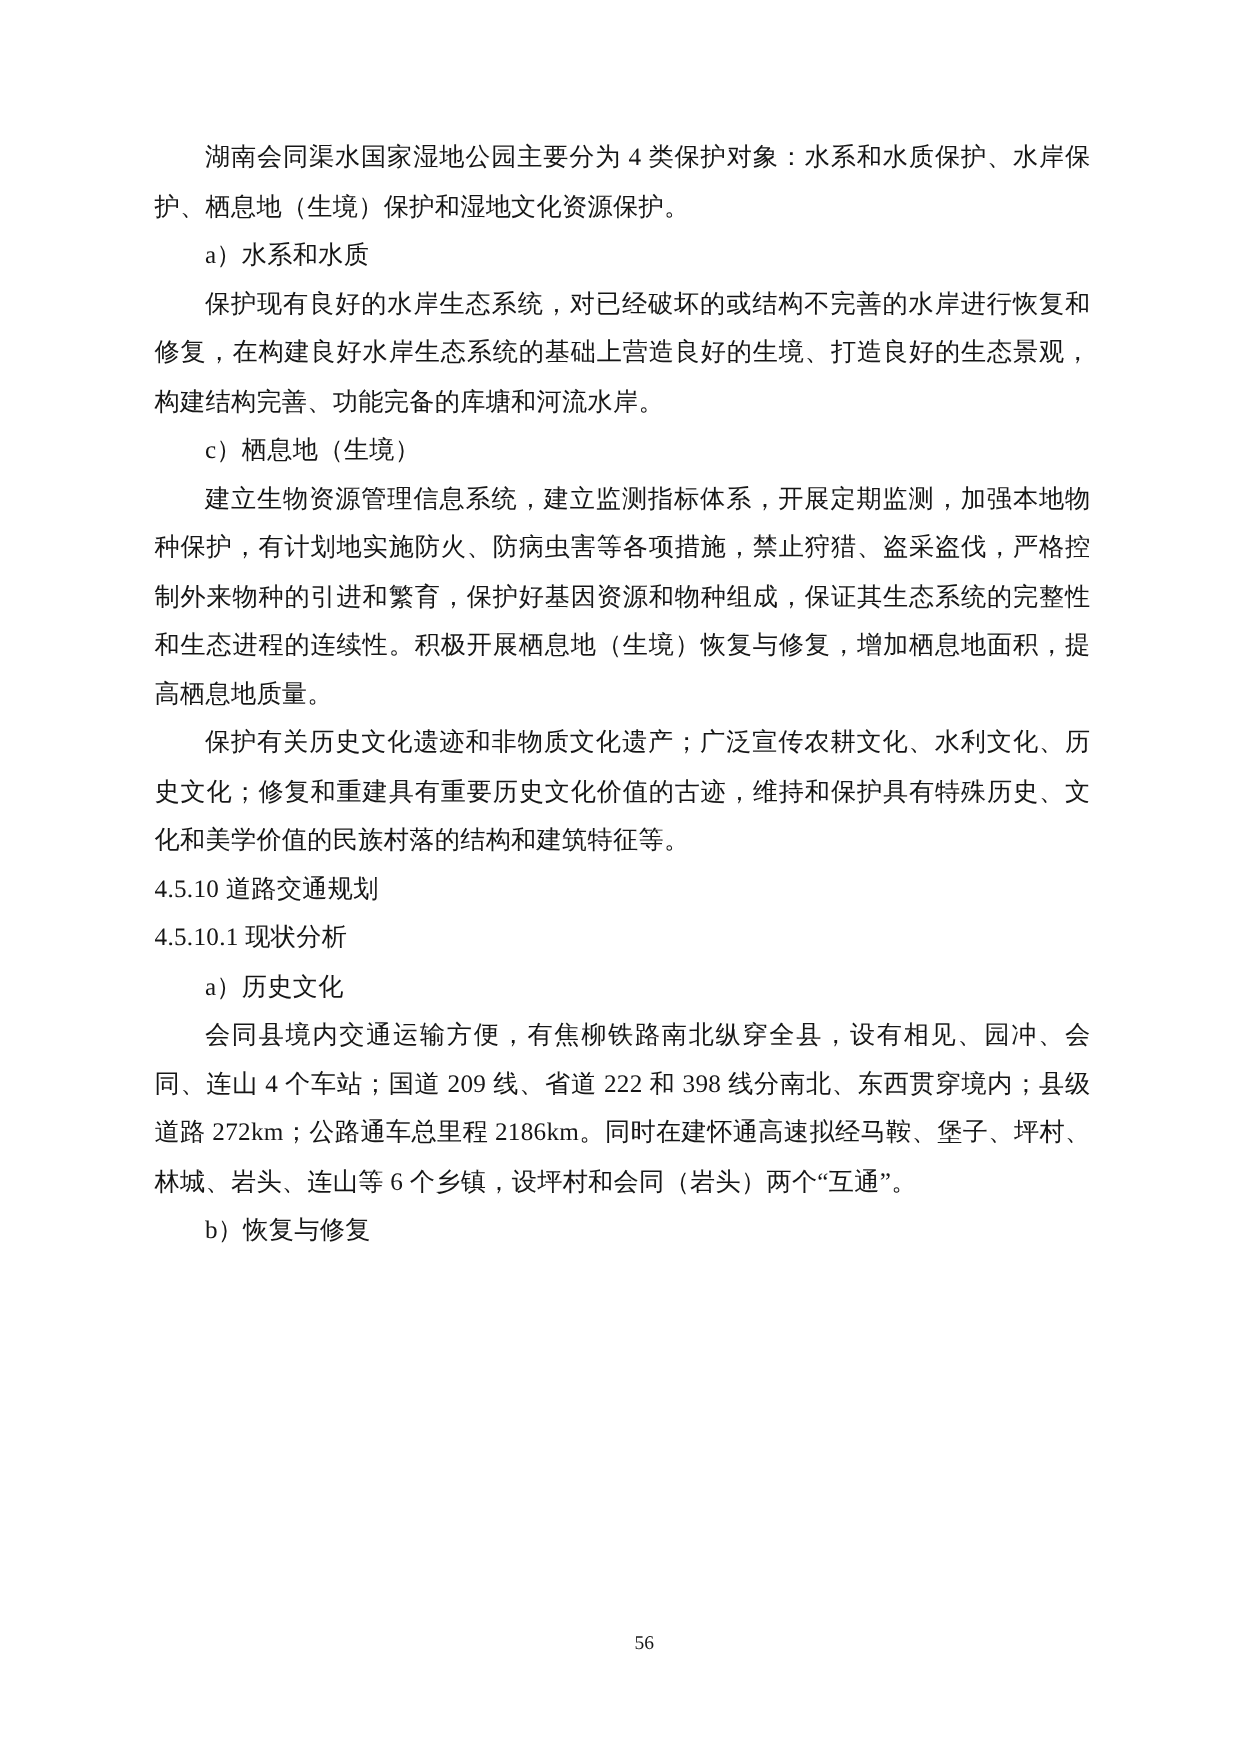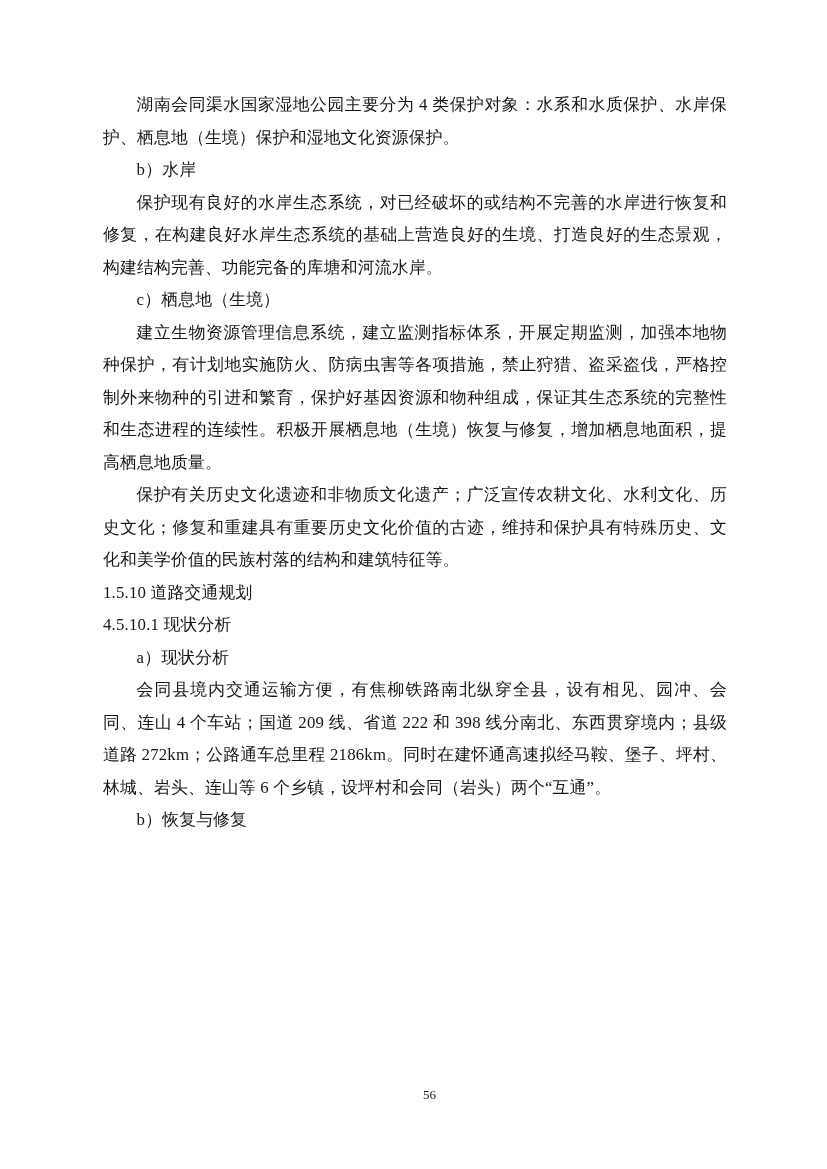--- a/index.html
+++ b/index.html
@@ -48,25 +48,25 @@
     color: #161616;
     margin-left: 16px;
   }
 </style>
 </head>
 <body>
 
 <div class="page">
   <div class="content">
     <p class="indent">湖南会同渠水国家湿地公园主要分为 4 类保护对象：水系和水质保护、水岸保护、栖息地（生境）保护和湿地文化资源保护。</p>
-    <p class="indent">b）水岸</p>
+    <p class="indent">a）水系和水质</p>
     <p class="indent">保护现有良好的水岸生态系统，对已经破坏的或结构不完善的水岸进行恢复和修复，在构建良好水岸生态系统的基础上营造良好的生境、打造良好的生态景观，构建结构完善、功能完备的库塘和河流水岸。</p>
     <p class="indent">c）栖息地（生境）</p>
     <p class="indent">建立生物资源管理信息系统，建立监测指标体系，开展定期监测，加强本地物种保护，有计划地实施防火、防病虫害等各项措施，禁止狩猎、盗采盗伐，严格控制外来物种的引进和繁育，保护好基因资源和物种组成，保证其生态系统的完整性和生态进程的连续性。积极开展栖息地（生境）恢复与修复，增加栖息地面积，提高栖息地质量。</p>
     <p class="indent">保护有关历史文化遗迹和非物质文化遗产；广泛宣传农耕文化、水利文化、历史文化；修复和重建具有重要历史文化价值的古迹，维持和保护具有特殊历史、文化和美学价值的民族村落的结构和建筑特征等。</p>
-    <p class="flush">1.5.10 道路交通规划</p>
+    <p class="flush">4.5.10 道路交通规划</p>
     <p class="flush">4.5.10.1 现状分析</p>
-    <p class="indent">a）现状分析</p>
+    <p class="indent">a）历史文化</p>
     <p class="indent">会同县境内交通运输方便，有焦柳铁路南北纵穿全县，设有相见、园冲、会同、连山 4 个车站；国道 209 线、省道 222 和 398 线分南北、东西贯穿境内；县级道路 272km；公路通车总里程 2186km。同时在建怀通高速拟经马鞍、堡子、坪村、林城、岩头、连山等 6 个乡镇，设坪村和会同（岩头）两个“互通”。</p>
     <p class="indent">b）恢复与修复</p>
   </div>
   <div class="footer">56</div>
 </div>
 
 </body></html>

